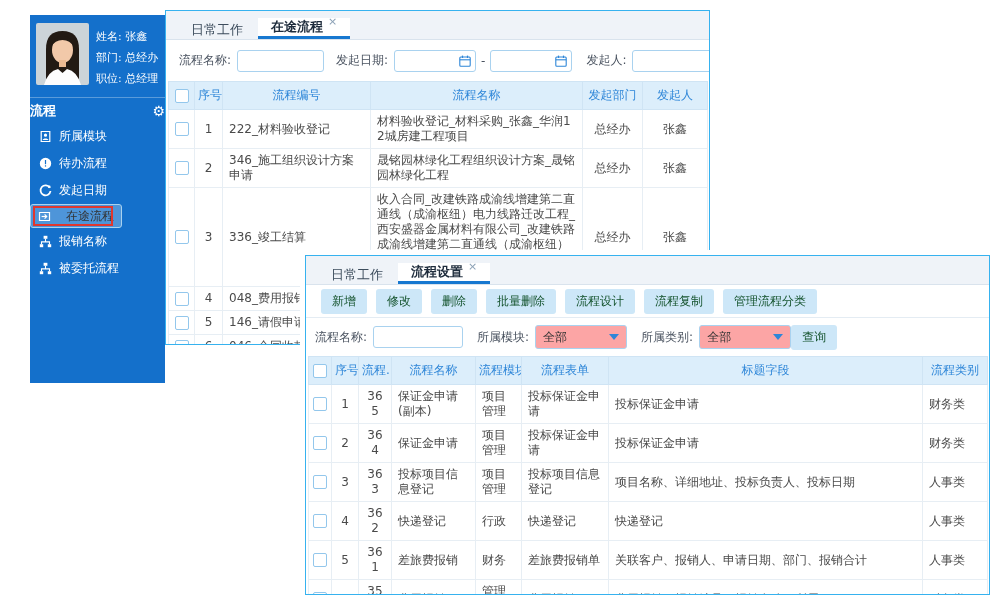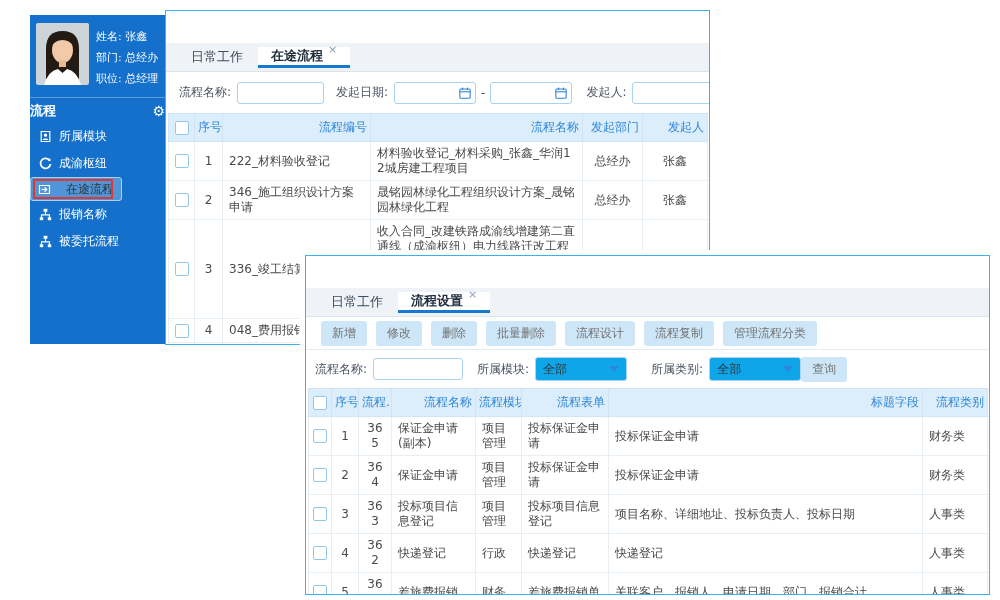--- a/index.html
+++ b/index.html
@@ -1,20 +1,20 @@
 <!DOCTYPE html>
 <html><head>
 <meta charset="utf-8">
 <style>
   html,body{margin:0;padding:0;background:#fff;}
   .stage{position:relative;width:1000px;height:600px;background:#fff;overflow:hidden;
          font-family:"DejaVu Sans","Liberation Sans",sans-serif;}
 
   
-  .sidebar{position:absolute;left:30px;top:15px;width:135px;height:329px;background:#1470cb;color:#fff;}
+  .sidebar{position:absolute;left:30px;top:15px;width:135px;height:368px;background:#1470cb;color:#fff;}
   .profile{display:flex;gap:7px;padding:8px 5px 6px 6px;}
   .avatar{width:53px;height:62px;border-radius:2px;flex:0 0 auto;}
   .pinfo{font-size:11px;line-height:21px;padding-top:3px;white-space:nowrap;}
   .side-sec{height:25px;margin-top:2px;border-top:1px solid rgba(255,255,255,.3);
             display:flex;align-items:center;justify-content:space-between;
             padding:0 0;font-weight:bold;font-size:13px;}
   .gear{font-size:14px;line-height:1;cursor:pointer;}
   .menu{display:block;}
   .menu-item{height:27px;display:flex;align-items:center;gap:7px;padding-left:9px;
              font-size:12px;position:relative;cursor:pointer;}
@@ -22,51 +22,51 @@
   .menu-item .mico{width:13px;height:13px;flex:0 0 auto;display:block;}
   .annot{position:absolute;left:2px;top:1px;width:76px;bottom:1px;
          border:2px solid #e0372e;pointer-events:none;}
 
   
   .panel{position:absolute;background:#fff;border:1px solid #36b2ef;overflow:hidden;}
   .panel.top{left:165px;top:10px;width:543px;height:333px;}
   .panel.bottom{left:305px;top:255px;width:683px;height:338px;box-shadow:0 0 0 5px #fff;z-index:5;}
 
   .tabs{height:28px;background:#eff3f8;border-bottom:1px solid #d9e3ed;
-        display:flex;align-items:center;padding-left:12px;gap:2px;margin-top:32px;}
+        display:flex;align-items:flex-end;padding-left:12px;gap:2px;}
   .tab{display:flex;align-items:center;padding:0 13px;font-size:13px;color:#3d4d5d;
        position:relative;cursor:pointer;}
   .tab.active{background:#fff;color:#1e2c3c;font-weight:bold;
               border-bottom:3px solid #1778d0;}
   .tab .x{font-size:11px;color:#8aa0b5;margin-left:5px;position:relative;top:-6px;font-weight:normal;}
 
   .filters{display:flex;align-items:center;font-size:12px;color:#4a5360;white-space:nowrap;}
   .panel.top .filters{height:41px;padding-left:13px;}
   .panel.bottom .filters{height:38px;padding-left:9px;border-top:1px solid #e4ecf3;}
   .flabel{margin-right:6px;}
   .inp{height:20px;border:1px solid #a9d2ef;border-radius:3px;background:#fff;
        font:12px "DejaVu Sans",sans-serif;padding:0 4px;box-sizing:content-box;outline:none;}
   .date-wrap{position:relative;display:inline-block;}
   .date-wrap .cal{position:absolute;right:5px;top:5px;width:12px;height:12px;cursor:pointer;}
   .dash{margin:0 5px;color:#4a5360;}
-  .sel{width:76px;height:22px;border:1px solid #a9d2ef;border-radius:3px;background:#0ea5e9;
+  .sel{width:76px;height:22px;border:1px solid #a9d2ef;border-radius:3px;background:#fca5a5;
        display:inline-flex;align-items:center;justify-content:space-between;
        padding:0 7px;color:#333;cursor:pointer;}
   .caret{width:0;height:0;border-left:5px solid transparent;border-right:5px solid transparent;
          border-top:6px solid #2e86d8;}
 
   .toolbar{display:flex;align-items:center;gap:9px;height:32px;padding-left:15px;}
-  .btn{background:#cde7f8;color:#737373;border:none;border-radius:3px;
+  .btn{background:#cde7f8;color:#14532d;border:none;border-radius:3px;
        font:12px "DejaVu Sans",sans-serif;padding:4px 11px;cursor:pointer;}
 
   
   table.tbl{border-collapse:collapse;table-layout:fixed;font-size:12px;color:#4a4a4a;
             margin:0 2px;width:calc(100% - 4px);}
   .tbl th{background:#dceefb;color:#2e86d8;font-weight:normal;height:21px;
-          border:1px solid #cfe4f4;text-align:right;padding:0 3px;overflow:hidden;white-space:nowrap;}
+          border:1px solid #cfe4f4;text-align:center;padding:0 3px;overflow:hidden;white-space:nowrap;}
   .tbl td{border:1px solid #e7eef4;padding:4px 6px;line-height:15px;overflow:hidden;
           word-break:break-all;}
   .tbl td.c{text-align:center;}
   .tbl .cbcell{text-align:center;padding:3px 0;}
   .cb{width:12px;height:12px;border:1px solid #93c7ec;border-radius:2px;display:inline-block;
       background:#fff;vertical-align:middle;cursor:pointer;}
 </style>
 </head>
 <body>
 
@@ -95,24 +95,31 @@
     </div>
     <nav class="menu" id="side-menu"><div class="menu-item">
           <svg viewBox="0 0 13 13" class="mico">
             <path d="M2.2 1.5h8.6v10H2.2z" fill="none" stroke="#fff" stroke-width="1.2"></path>
             <path d="M6.5 3.6a1.6 1.6 0 1 1 0 3.2a1.6 1.6 0 0 1 0-3.2z" fill="#fff"></path>
             <path d="M3.6 10c.5-2 5.3-2 5.8 0z" fill="#fff"></path>
           </svg>
           <span>所属模块</span>
         </div><div class="menu-item">
           <svg viewBox="0 0 13 13" class="mico">
+            <path d="M6.5 0.8a5.7 5.7 0 1 1 0 11.4a5.7 5.7 0 0 1 0-11.4z" fill="#fff"></path>
+            <path d="M5.9 3h1.2v4.2H5.9z" fill="#1470cb"></path>
+            <path d="M5.9 8.3h1.2v1.3H5.9z" fill="#1470cb"></path>
+          </svg>
+          <span>待办流程</span>
+        </div><div class="menu-item">
+          <svg viewBox="0 0 13 13" class="mico">
             <path d="M10.8 3.7A5 5 0 1 0 11.5 7" fill="none" stroke="#fff" stroke-width="1.8"></path>
             <path d="M8.8 3.9l3-0.4l-0.9-2.6z" fill="#fff"></path>
           </svg>
-          <span>成渝枢纽</span>
+          <span>发起日期</span>
         </div><div class="menu-item sel">
           <svg viewBox="0 0 13 13" class="mico">
             <path d="M1.5 2.5h10v8h-10z" fill="none" stroke="#fff" stroke-width="1.2"></path>
             <path d="M3.6 6.5h4.5" fill="none" stroke="#fff" stroke-width="1.2"></path>
             <path d="M6.6 4.4l2.1 2.1l-2.1 2.1" fill="none" stroke="#fff" stroke-width="1.2"></path>
           </svg>
           <span>在途流程</span>
           <div class="annot"></div>
         </div><div class="menu-item">
           <svg viewBox="0 0 13 13" class="mico">
@@ -261,21 +268,21 @@
         <button class="btn">管理流程分类</button>
       </div>
     <div class="filters">
       <span class="flabel">流程名称:</span>
       <input class="inp" style="width: 80px;">
       <span class="flabel" style="margin-left:14px">所属模块:</span>
       <span class="sel">
         <span>全部</span>
         <span class="caret"></span>
       </span>
-      <span class="flabel" style="margin-left:24px">所属类别:</span>
+      <span class="flabel" style="margin-left:14px">所属类别:</span>
       <span class="sel">
         <span>全部</span>
         <span class="caret"></span>
       </span>
       <button class="btn" style="margin-left:0">查询</button>
     </div>
     <table class="tbl" id="table-bottom">
         <colgroup>
           <col style="width: 23px;">
           <col style="width: 27px;">

